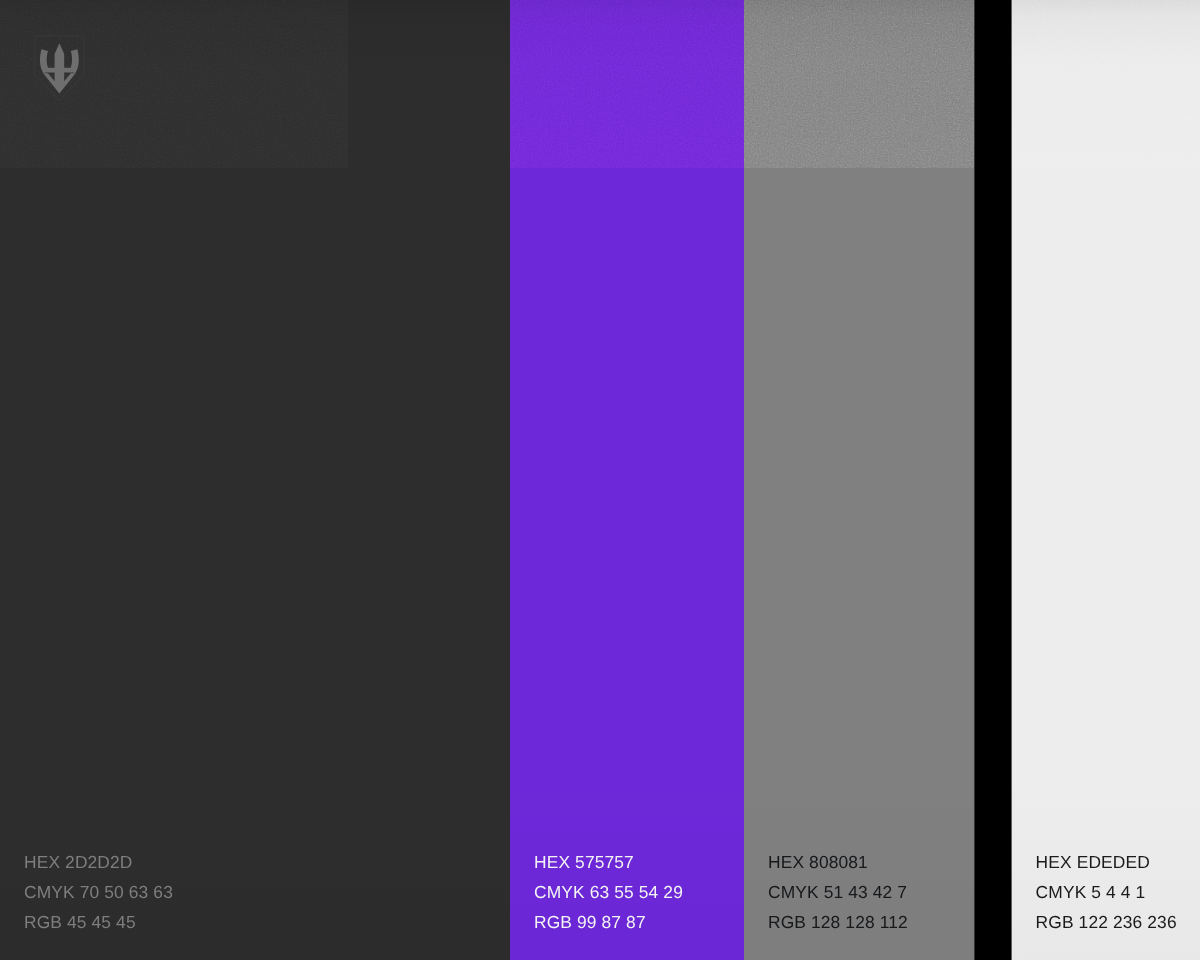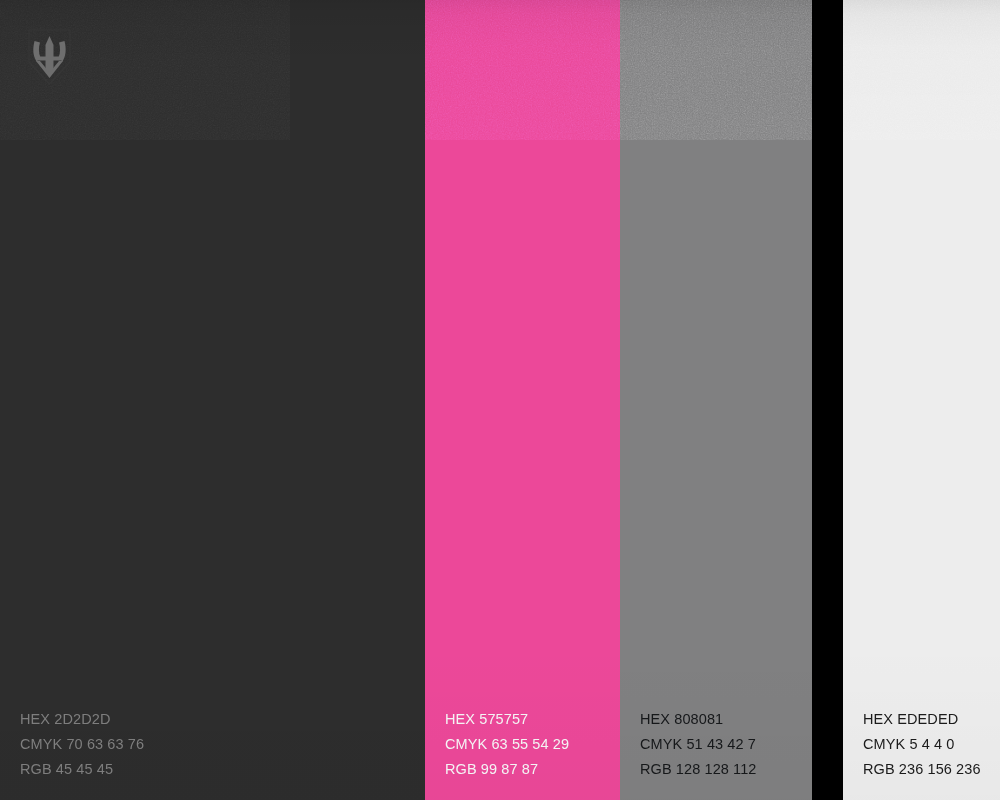--- a/index.html
+++ b/index.html
@@ -102,26 +102,26 @@
 
           <path d="M10 27.5 L35 27.5 L35 31.5 L10 31.5 Z" fill="#6e6e6e"></path>
 
           <path d="M9 32 L22.5 49 L36 32 L32 32 L22.5 43.5 L13 32 Z" fill="#6e6e6e"></path>
         </g>
       </svg>
     </div>
 
     <div class="swatch-info" style="color: rgb(126, 126, 126);">
       <span class="info-line">HEX 2D2D2D</span>
-      <span class="info-line">CMYK 70 63 63 76</span>
+      <span class="info-line">CMYK 70 50 63 63</span>
       <span class="info-line">RGB 45 45 45</span>
     </div>
   </div>
 
-  <div class="swatch" style="width: 195px; background: #ec4899;">
+  <div class="swatch" style="width: 195px; background: #6d28d9;">
     <div class="shade"></div>
     <svg class="grain" xmlns="http://www.w3.org/2000/svg">
       <filter id="noise2">
         <feTurbulence type="fractalNoise" baseFrequency="0.85" numOctaves="3" stitchTiles="stitch" seed="7"></feTurbulence>
         <feColorMatrix type="saturate" values="0"></feColorMatrix>
       </filter>
       <rect width="100%" height="100%" filter="url(#noise2)"></rect>
     </svg>
     <div class="swatch-info" style="color: rgb(244, 244, 244);">
       <span class="info-line">HEX 575757</span>
@@ -150,18 +150,18 @@
     <div class="shade"></div>
     <svg class="grain" xmlns="http://www.w3.org/2000/svg">
       <filter id="noise4">
         <feTurbulence type="fractalNoise" baseFrequency="0.85" numOctaves="3" stitchTiles="stitch" seed="21"></feTurbulence>
         <feColorMatrix type="saturate" values="0"></feColorMatrix>
       </filter>
       <rect width="100%" height="100%" filter="url(#noise4)"></rect>
     </svg>
     <div class="swatch-info" style="color: rgb(27, 27, 27);">
       <span class="info-line">HEX EDEDED</span>
-      <span class="info-line">CMYK 5 4 4 0</span>
-      <span class="info-line">RGB 236 156 236</span>
+      <span class="info-line">CMYK 5 4 4 1</span>
+      <span class="info-line">RGB 122 236 236</span>
     </div>
   </div>
 
 </div>
 
 </body></html>

